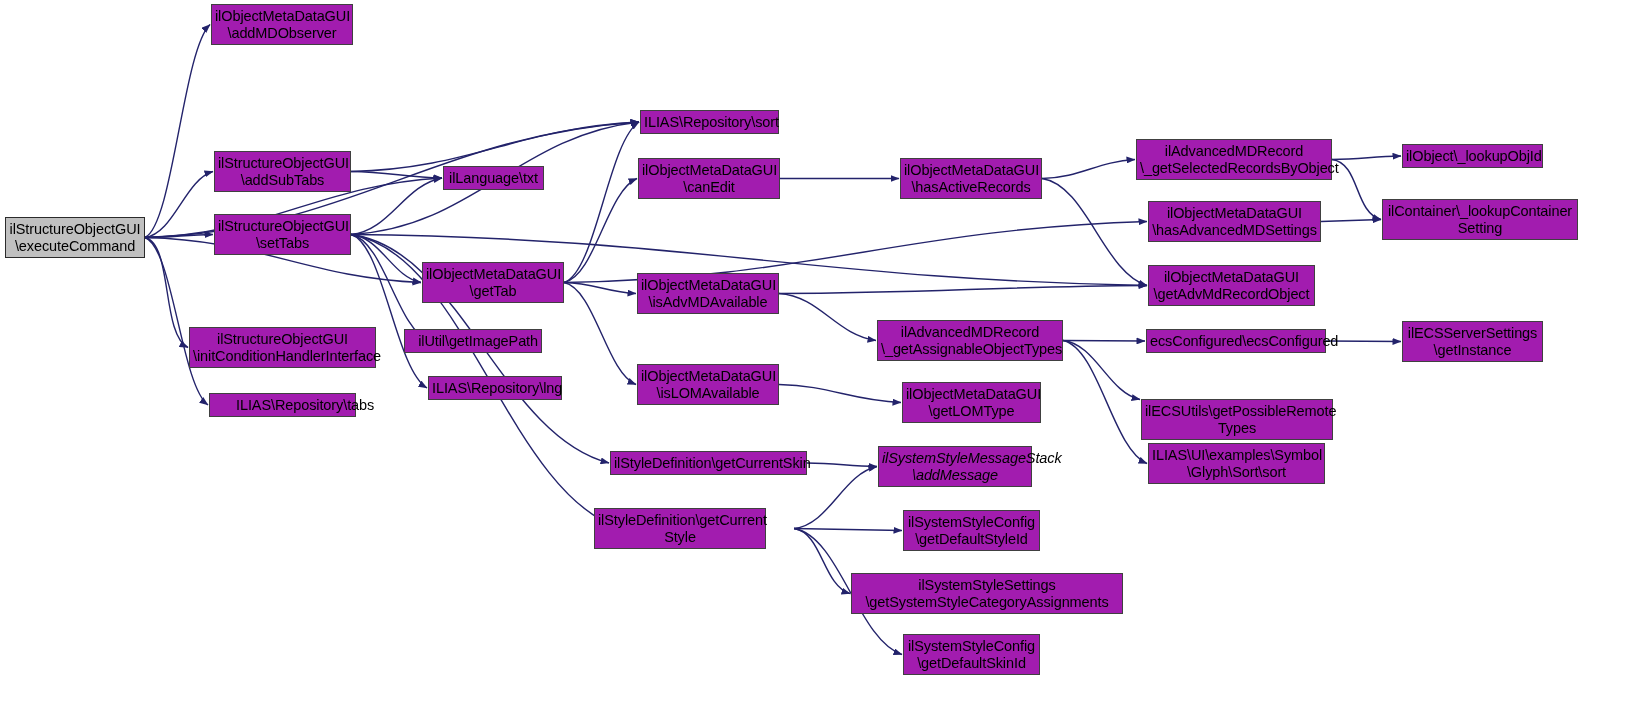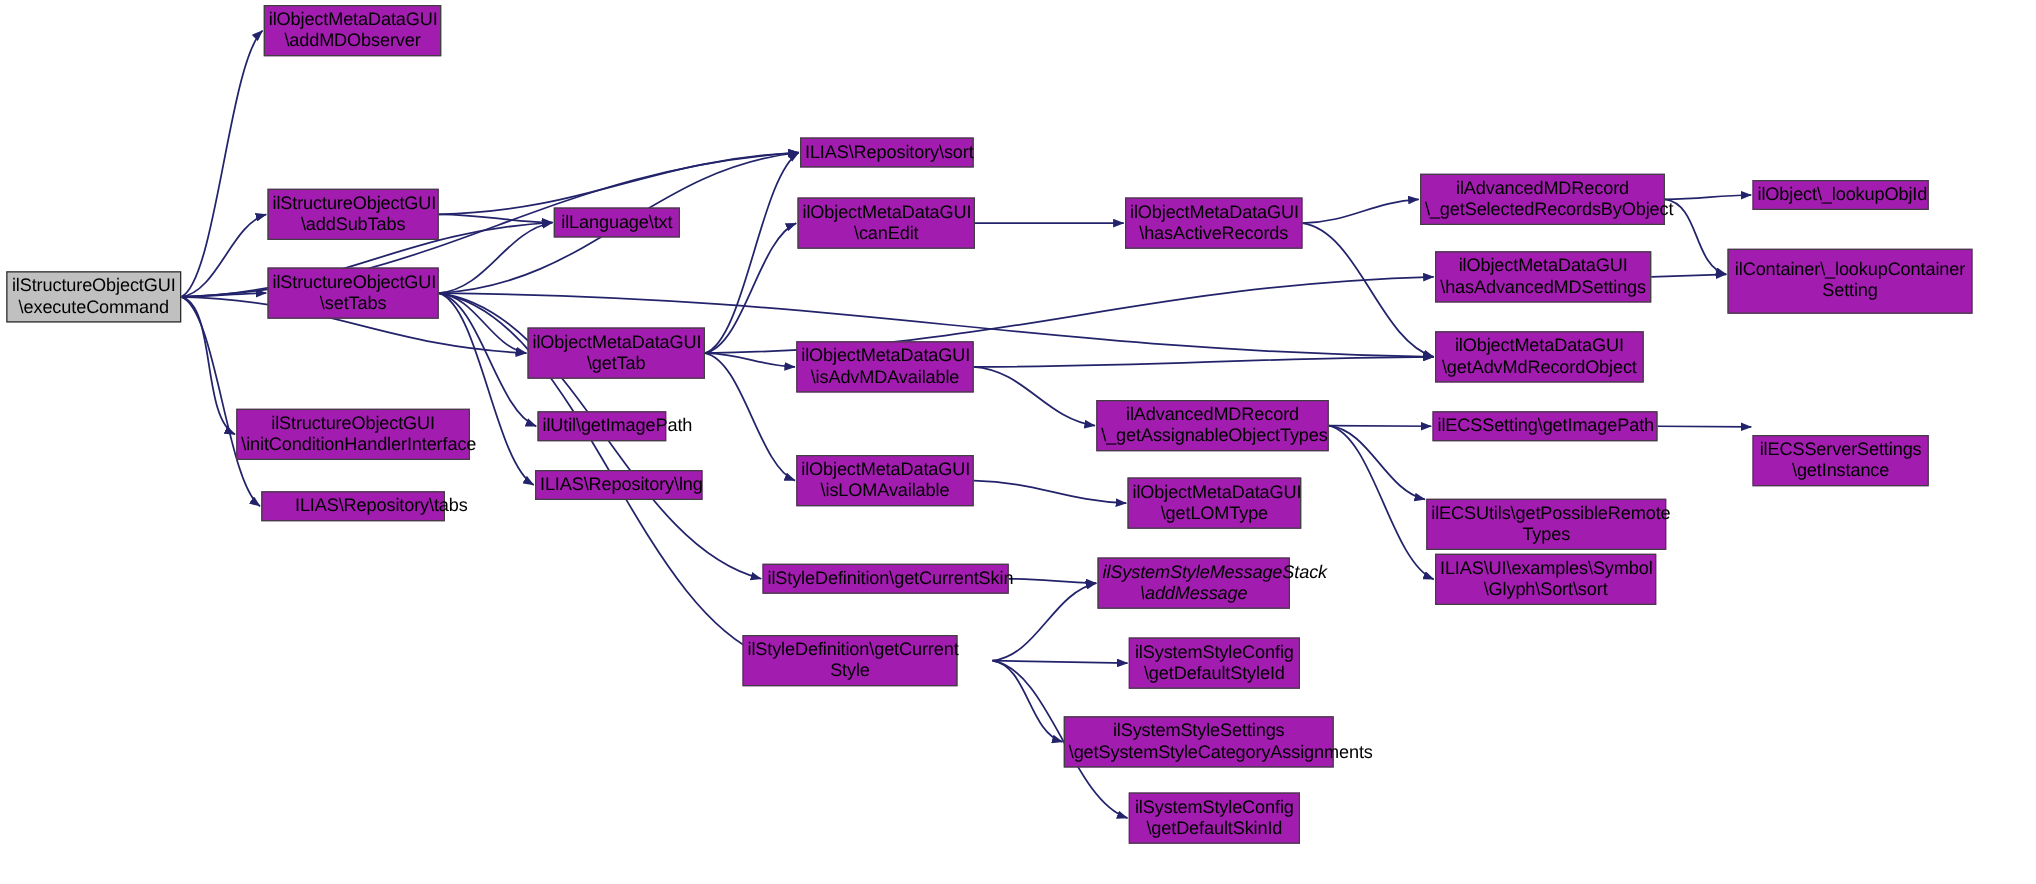--- a/index.html
+++ b/index.html
@@ -91,52 +91,52 @@
 \setTabs</span></div>
     <div class="node" style="left: 189px; top: 327px; width: 187px; height: 41px;"><span class="lbl">ilStructureObjectGUI
 \initConditionHandlerInterface</span></div>
     <div class="node" style="left: 209px; top: 393px; width: 147px; height: 24px; padding-left: 26px;"><span class="lbl">ILIAS\Repository\tabs</span></div>
     <div class="node" style="left: 640px; top: 110px; width: 139px; height: 24px;"><span class="lbl">ILIAS\Repository\sort</span></div>
     <div class="node" style="left: 443px; top: 166px; width: 101px; height: 24px;"><span class="lbl">ilLanguage\txt</span></div>
     <div class="node" style="left: 638px; top: 158px; width: 142px; height: 41px;"><span class="lbl">ilObjectMetaDataGUI
 \canEdit</span></div>
     <div class="node" style="left: 422px; top: 262px; width: 142px; height: 41px;"><span class="lbl">ilObjectMetaDataGUI
 \getTab</span></div>
-    <div class="node" style="left: 430px; top: 329px; width: 103px; height: 24px; text-align: right;"><span class="lbl">ilUtil\getImagePath</span></div>
+    <div class="node" style="left: 404px; top: 329px; width: 138px; height: 24px; text-align: right;"><span class="lbl">ilUtil\getImagePath</span></div>
     <div class="node" style="left: 428px; top: 376px; width: 134px; height: 24px;"><span class="lbl">ILIAS\Repository\lng</span></div>
     <div class="node" style="left: 637px; top: 273px; width: 142px; height: 41px;"><span class="lbl">ilObjectMetaDataGUI
 \isAdvMDAvailable</span></div>
     <div class="node" style="left: 637px; top: 364px; width: 142px; height: 41px;"><span class="lbl">ilObjectMetaDataGUI
 \isLOMAvailable</span></div>
     <div class="node" style="left: 610px; top: 451px; width: 197px; height: 24px;"><span class="lbl">ilStyleDefinition\getCurrentSkin</span></div>
     <div class="node" style="left: 594px; top: 508px; width: 172px; height: 41px;"><span class="lbl">ilStyleDefinition\getCurrent
 Style</span></div>
     <div class="node" style="left: 900px; top: 158px; width: 142px; height: 41px;"><span class="lbl">ilObjectMetaDataGUI
 \hasActiveRecords</span></div>
     <div class="node" style="left: 877px; top: 320px; width: 186px; height: 41px;"><span class="lbl">ilAdvancedMDRecord
 \_getAssignableObjectTypes</span></div>
     <div class="node" style="left: 902px; top: 382px; width: 139px; height: 41px;"><span class="lbl">ilObjectMetaDataGUI
 \getLOMType</span></div>
     <div class="node" style="left: 878px; top: 446px; width: 154px; height: 41px; font-style: italic;"><span class="lbl">ilSystemStyleMessageStack
 \addMessage</span></div>
     <div class="node" style="left: 903px; top: 510px; width: 137px; height: 41px;"><span class="lbl">ilSystemStyleConfig
 \getDefaultStyleId</span></div>
-    <div class="node" style="left: 851px; top: 573px; width: 216px; height: 41px;"><span class="lbl">ilSystemStyleSettings
+    <div class="node" style="left: 851px; top: 573px; width: 272px; height: 41px;"><span class="lbl">ilSystemStyleSettings
 \getSystemStyleCategoryAssignments</span></div>
     <div class="node" style="left: 903px; top: 634px; width: 137px; height: 41px;"><span class="lbl">ilSystemStyleConfig
 \getDefaultSkinId</span></div>
     <div class="node" style="left: 1136px; top: 139px; width: 196px; height: 41px;"><span class="lbl">ilAdvancedMDRecord
 \_getSelectedRecordsByObject</span></div>
     <div class="node" style="left: 1148px; top: 201px; width: 173px; height: 41px;"><span class="lbl">ilObjectMetaDataGUI
 \hasAdvancedMDSettings</span></div>
     <div class="node" style="left: 1148px; top: 265px; width: 167px; height: 41px;"><span class="lbl">ilObjectMetaDataGUI
 \getAdvMdRecordObject</span></div>
-    <div class="node" style="left: 1146px; top: 329px; width: 180px; height: 24px;"><span class="lbl">ilECSSetting\getImagePath</span></div>
+    <div class="node" style="left: 1146px; top: 329px; width: 180px; height: 24px;"><span class="lbl">ecsConfigured\ecsConfigured</span></div>
     <div class="node" style="left: 1141px; top: 379px; width: 192px; height: 41px; margin-top: 20px;"><span class="lbl">ilECSUtils\getPossibleRemote
 Types</span></div>
     <div class="node" style="left: 1148px; top: 443px; width: 177px; height: 41px;"><span class="lbl">ILIAS\UI\examples\Symbol
 \Glyph\Sort\sort</span></div>
     <div class="node" style="left: 1402px; top: 144px; width: 141px; height: 24px;"><span class="lbl">ilObject\_lookupObjId</span></div>
-    <div class="node" style="left: 1382px; top: 199px; width: 196px; height: 52px;"><span class="lbl">ilContainer\_lookupContainer
+    <div class="node" style="left: 1382px; top: 199px; width: 196px; height: 41px;"><span class="lbl">ilContainer\_lookupContainer
 Setting</span></div>
-    <div class="node" style="left: 1402px; top: 321px; width: 141px; height: 41px; margin-top: 27px;"><span class="lbl">ilECSServerSettings
+    <div class="node" style="left: 1402px; top: 321px; width: 141px; height: 41px;"><span class="lbl">ilECSServerSettings
 \getInstance</span></div>
   </div>
 
 </body></html>

